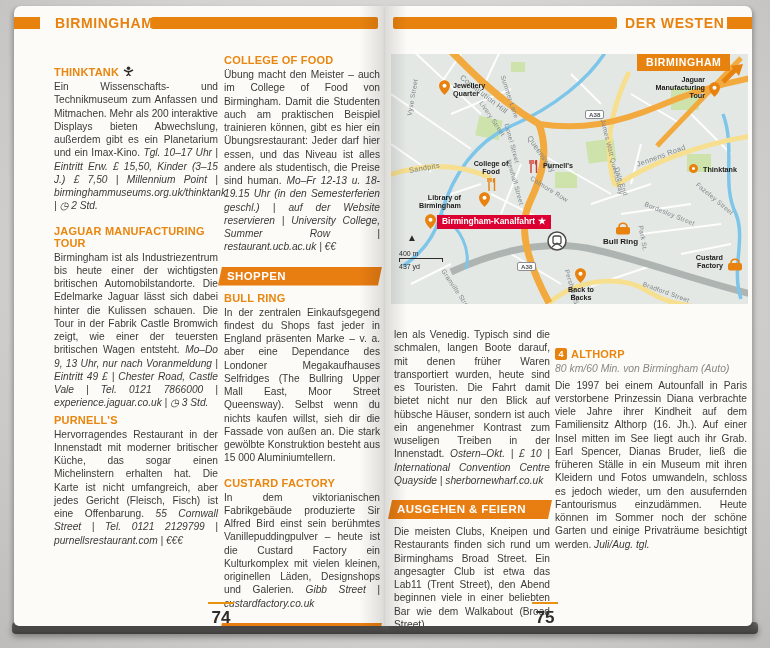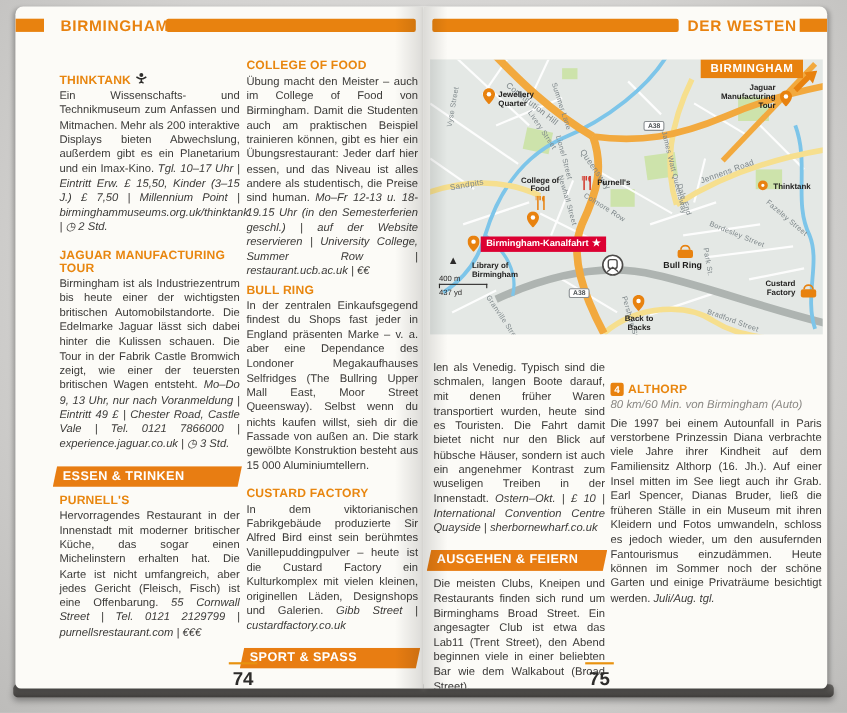--- a/index.html
+++ b/index.html
@@ -88,34 +88,34 @@
             </svg>
         </span>
       </div>
       <p class="body-p"><span>Ein Wissenschafts- und Technikmuseum zum Anfassen und Mitmachen. Mehr als 200 interaktive Displays bieten Abwechslung, außerdem gibt es ein Planetarium und ein Imax-Kino. </span><span class="info">Tgl. 10–17 Uhr | Eintritt Erw. £ 15,50, Kinder (3–15 J.) £ 7,50 | Millennium Point | birminghammuseums.org.uk/thinktank | ◷ 2 Std.</span></p>
 
       <div class="entry-title">
           <span>JAGUAR MANUFACTURING TOUR</span>
         </div>
       <p class="body-p"><span>Birmingham ist als Industriezentrum bis heute einer der wichtigsten britischen Automobilstandorte. Die Edelmarke Jaguar lässt sich dabei hinter die Kulissen schauen. Die Tour in der Fabrik Castle Bromwich zeigt, wie einer der teuersten britischen Wagen entsteht. </span><span class="info">Mo–Do 9, 13 Uhr, nur nach Voranmeldung | Eintritt 49 £ | Chester Road, Castle Vale | Tel. 0121 7866000 | experience.jaguar.co.uk | ◷ 3 Std.</span></p>
 
-      <div class="banner">ESSEN &amp; TRINKEN</div>
 
       <div class="entry-title" style="margin-top:4px;">
           <span>PURNELL'S</span>
         </div>
       <p class="body-p"><span>Hervorragendes Restaurant in der Innenstadt mit moderner britischer Küche, das sogar einen Michelinstern erhalten hat. Die Karte ist nicht umfangreich, aber jedes Gericht (Fleisch, Fisch) ist eine Offenbarung. </span><span class="info">55 Cornwall Street | Tel. 0121 2129799 | purnellsrestaurant.com | €€€</span></p>
     </div>
 
     <div class="col" style="left:210px;top:48px;width:156px;">
       <div class="entry-title" style="margin-top:0;">
           <span>COLLEGE OF FOOD</span>
         </div>
       <p class="body-p"><span>Übung macht den Meister – auch im College of Food von Birmingham. Damit die Studenten auch am praktischen Beispiel trainieren können, gibt es hier ein Übungsrestaurant: Jeder darf hier essen, und das Niveau ist alles andere als studentisch, die Preise sind human. </span><span class="info">Mo–Fr 12-13 u. 18-19.15 Uhr (in den Semesterferien geschl.) | auf der Website reservieren | University College, Summer Row | restaurant.ucb.ac.uk | €€</span></p>
 
+      <div class="banner">SHOPPEN</div>
 
       <div class="entry-title" style="margin-top:4px;">
           <span>BULL RING</span>
         </div>
       <p class="body-p">In der zentralen Einkaufsgegend findest du Shops fast jeder in England präsenten Marke – v. a. aber eine Dependance des Londoner Megakaufhauses Selfridges (The Bullring Upper Mall East, Moor Street Queensway). Selbst wenn du nichts kaufen willst, sieh dir die Fassade von außen an. Die stark gewölbte Konstruktion besteht aus 15 000 Aluminiumtellern.</p>
 
       <div class="entry-title">
           <span>CUSTARD FACTORY</span>
         </div>
       <p class="body-p"><span>In dem viktorianischen Fabrikgebäude produzierte Sir Alfred Bird einst sein berühmtes Vanillepuddingpulver – heute ist die Custard Factory ein Kulturkomplex mit vielen kleinen, originellen Läden, Designshops und Galerien. </span><span class="info">Gibb Street | custardfactory.co.uk</span></p>
@@ -256,21 +256,21 @@
           </svg>
       </div>
 
       <div style="position:absolute;left:138px;top:106px;">
         <svg width="9" height="13" viewBox="0 0 9 13">
             <path d="M2,0 V13 M0,0 V4 M4,0 V4 M7.5,0 V13 M7.5,0 C6,1 6,4 7.5,5" stroke="#d23a2e" stroke-width="1.4" fill="none"></path>
           </svg>
       </div>
       <div class="poi-label" style="left:152px;top:108px;">Purnell's</div>
 
-      <div class="poi-label" style="left:38px;top:140px;width:46px;text-align:left;margin-top:44px;">Library of Birmingham</div>
+      <div class="poi-label" style="left:24px;top:140px;width:46px;text-align:right;">Library of Birmingham</div>
       <div style="position:absolute;left:88px;top:138px;">
         <svg width="11" height="15" viewBox="0 0 12 16">
             <path d="M6 0C2.7 0 0 2.7 0 6c0 4.5 6 10 6 10s6-5.5 6-10C12 2.7 9.3 0 6 0z" fill="#e8820f"></path>
             <circle cx="6" cy="6" r="2.2" fill="#fff"></circle>
           </svg>
       </div>
 
       <div style="position:absolute;left:34px;top:160px;">
         <svg width="11" height="15" viewBox="0 0 12 16">
             <path d="M6 0C2.7 0 0 2.7 0 6c0 4.5 6 10 6 10s6-5.5 6-10C12 2.7 9.3 0 6 0z" fill="#e8820f"></path>

